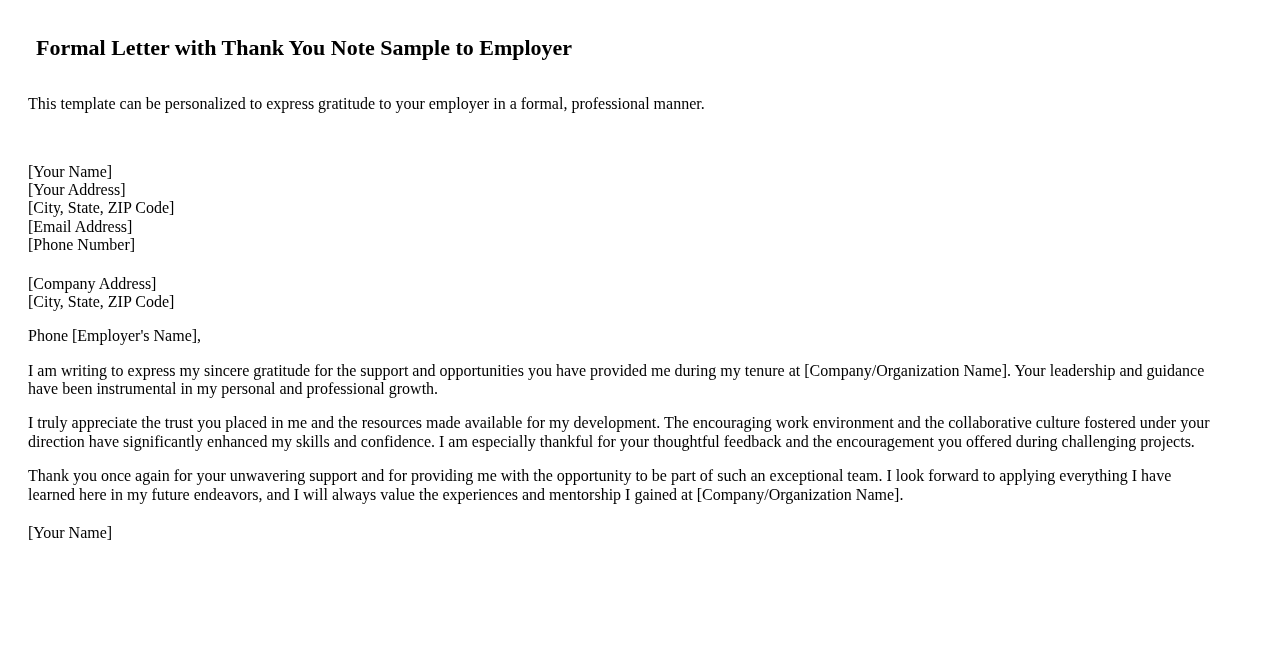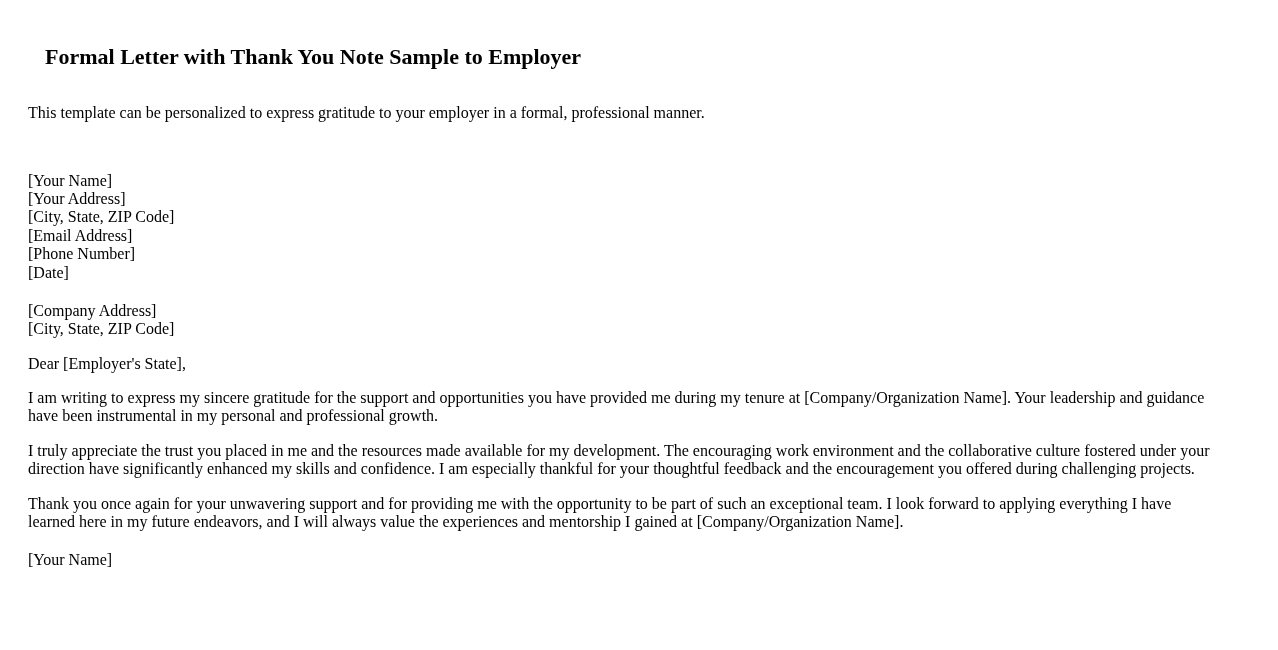--- a/index.html
+++ b/index.html
@@ -18,21 +18,21 @@
     overflow: hidden;
   }
   .page {
     padding: 28px 28px 0 28px;
     max-width: 1250px;
     box-sizing: border-box;
   }
   .doc-title {
     font-size: 22px;
     font-weight: bold;
-    margin: 17px;
+    margin: 8px;
     line-height: 1.1;
   }
   .doc-subtitle {
     margin: 35px 0 0 0;
   }
   .block {
     margin: 20px 0 0 0;
   }
   .sender-block {
     margin-top: 49px;
@@ -49,29 +49,28 @@
   <h1 class="doc-title">Formal Letter with Thank You Note Sample to Employer</h1>
 
   <p class="doc-subtitle">This template can be personalized to express gratitude to your employer in a formal, professional manner.</p>
 
   <div class="block sender-block">
     <div>[Your Name]</div>
     <div>[Your Address]</div>
     <div>[City, State, ZIP Code]</div>
     <div>[Email Address]</div>
     <div>[Phone Number]</div>
-    <div>[Date]</div>
   </div>
 
   <div class="block">
     <div>[Company Address]</div>
     <div>[City, State, ZIP Code]</div>
   </div>
 
-  <p class="para">Dear [Employer's State],</p>
+  <p class="para">Phone [Employer's Name],</p>
 
   <p class="para">I am writing to express my sincere gratitude for the support and opportunities you have provided me during my tenure at [Company/Organization Name]. Your leadership and guidance have been instrumental in my personal and professional growth.</p>
 
   <p class="para">I truly appreciate the trust you placed in me and the resources made available for my development. The encouraging work environment and the collaborative culture fostered under your direction have significantly enhanced my skills and confidence. I am especially thankful for your thoughtful feedback and the encouragement you offered during challenging projects.</p>
 
   <p class="para">Thank you once again for your unwavering support and for providing me with the opportunity to be part of such an exceptional team. I look forward to applying everything I have learned here in my future endeavors, and I will always value the experiences and mentorship I gained at [Company/Organization Name].</p>
 
 
   <div class="block">
     <div>[Your Name]</div>

